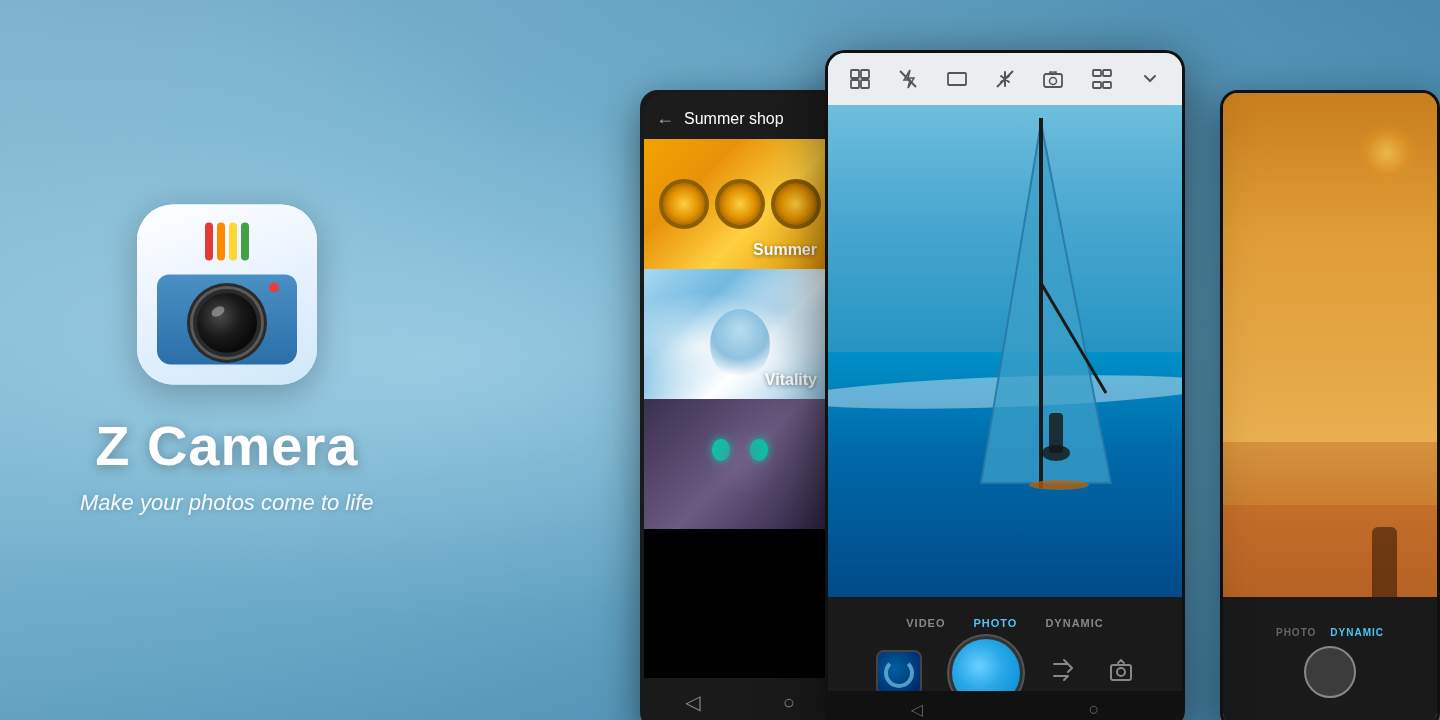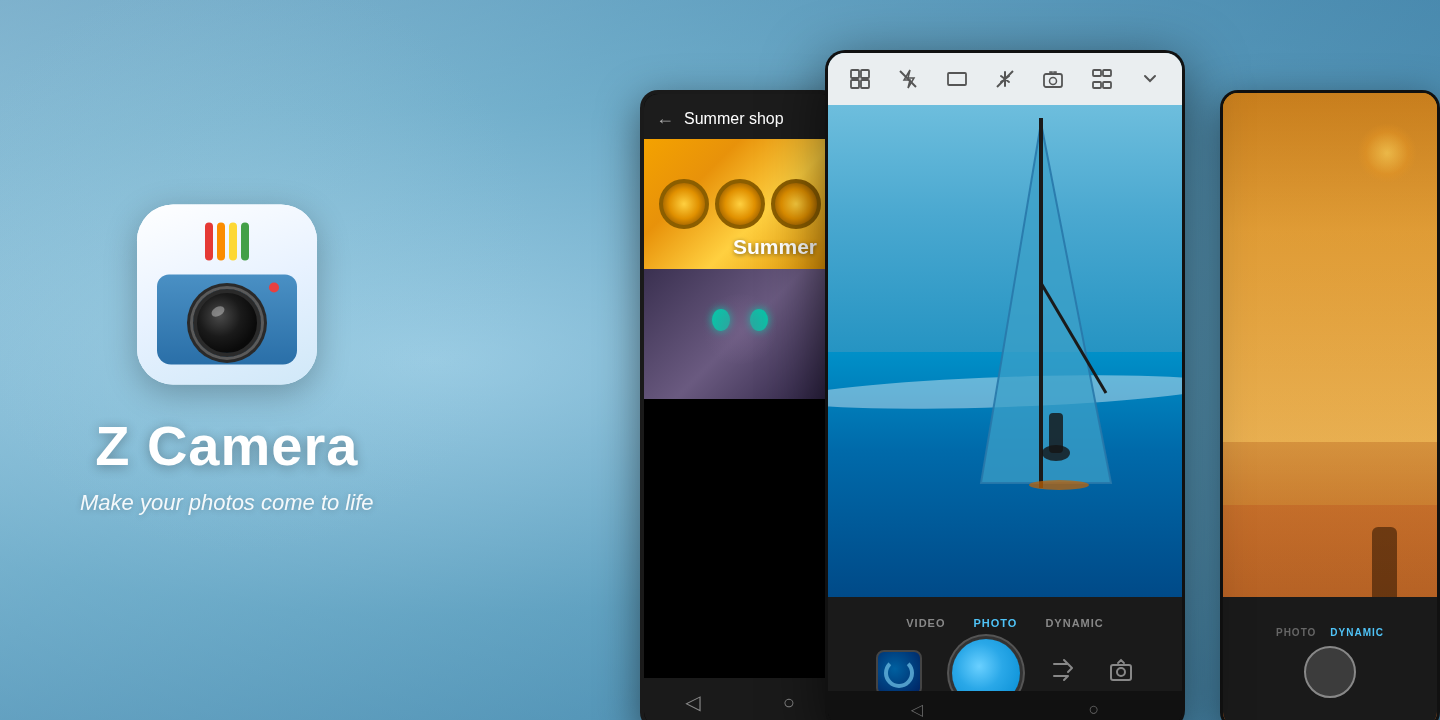--- a/index.html
+++ b/index.html
@@ -275,21 +275,21 @@
       background: #00ccaa;
       border-radius: 50%;
       box-shadow: 0 0 8px #00ccaa;
     }
 
     .filter-label {
       position: absolute;
       bottom: 10px;
       right: 19px;
       color: white;
-      font-size: 21px;
+      font-size: 16px;
       font-weight: 700;
       text-shadow: 0 1px 4px rgba(0,0,0,0.5);
       margin-top: 7px;
     }
 
     
     .phone-bottom-nav {
       position: absolute;
       bottom: 0;
       left: 0;
@@ -612,20 +612,26 @@
 
         <div class="filter-item filter-sunflower">
           <div style="display:grid;grid-template-columns:repeat(3,1fr);gap:6px;padding:10px;">
             <div style="width:50px;height:50px;border-radius:50%;background:radial-gradient(circle,#ffd040 0%,#e09000 50%,#6b3d00 100%);border:4px solid #8b5e00;"></div>
             <div style="width:50px;height:50px;border-radius:50%;background:radial-gradient(circle,#ffd040 0%,#e09000 50%,#6b3d00 100%);border:4px solid #8b5e00;"></div>
             <div style="width:50px;height:50px;border-radius:50%;background:radial-gradient(circle,#ffd040 0%,#e09000 50%,#6b3d00 100%);border:4px solid #8b5e00;"></div>
           </div>
           <div class="filter-label">Summer</div>
         </div>
 
+        <div class="filter-item filter-splash" style="background:linear-gradient(135deg,#a8d8f0 0%,#70b8e0 30%,#ffffff 60%,#90c8e8 100%);">
+          <div class="splash-effect"></div>
+
+          <div style="position:absolute;bottom:20px;left:50%;transform:translateX(-50%);width:60px;height:70px;background:radial-gradient(circle at 50% 30%,rgba(180,220,240,0.9) 0%,rgba(100,170,210,0.7) 50%,transparent 80%);border-radius:50%;"></div>
+          <div class="filter-label">Vitality</div>
+        </div>
 
         <div class="filter-item filter-cat" style="background:linear-gradient(135deg,#3a3050 0%,#6a5a80 50%,#2a2040 100%);">
           <div class="cat-eyes">
             <div class="cat-eye"></div>
             <div class="cat-eye"></div>
           </div>
 
           <div style="position:absolute;top:25px;left:50%;transform:translateX(-50%);width:80px;height:70px;background:radial-gradient(circle,rgba(120,100,140,0.5) 0%,transparent 70%);border-radius:50%;"></div>
         </div>
       </div>

